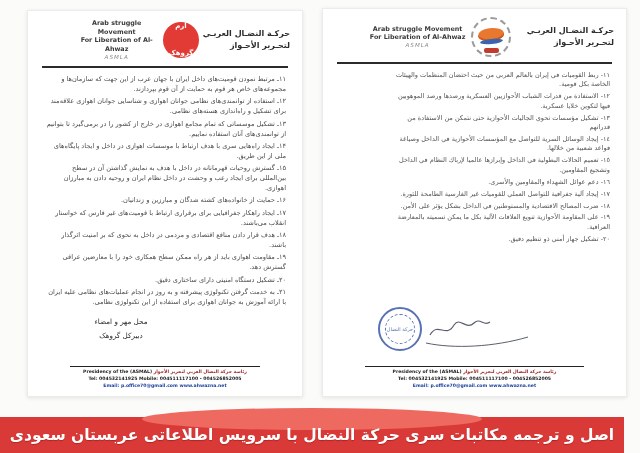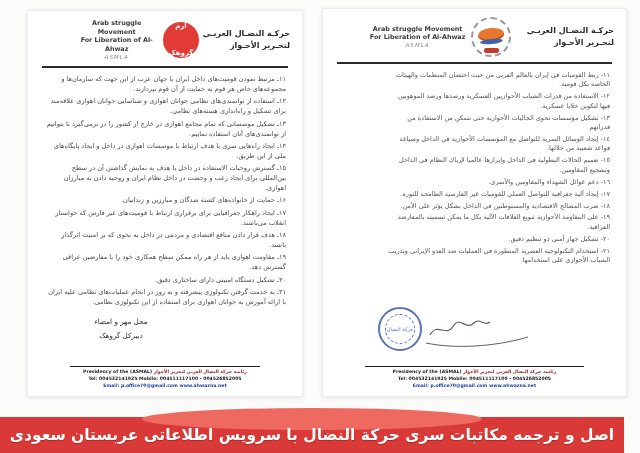--- a/index.html
+++ b/index.html
@@ -93,21 +93,21 @@
         <div>لتحـرير الأحـواز</div>
       </div>
     </div>
     <div class="rule"></div>
 
     <div class="body">
         <p class="item">۱۱ـ مرتبط نمودن قومیت‌های داخل ایران با جهان عرب از این جهت که سازمان‌ها و مجموعه‌های خاص هر قوم به حمایت از آن قوم بپردازند.</p>
         <p class="item">۱۲ـ استفاده از توانمندی‌های نظامی جوانان اهوازی و شناسایی جوانان اهوازی علاقه‌مند برای تشکیل و راه‌اندازی هسته‌های نظامی.</p>
         <p class="item">۱۳ـ تشکیل موسساتی که تمام مجامع اهوازی در خارج از کشور را در برمی‌گیرد تا بتوانیم از توانمندی‌های آنان استفاده نماییم.</p>
         <p class="item">۱۴ـ ایجاد راه‌هایی سری با هدف ارتباط با موسسات اهوازی در داخل و ایجاد پایگاه‌های ملی از این طریق.</p>
-        <p class="item">۱۵ـ گسترش روحیات الاستفادة در داخل با هدف به نمایش گذاشتن آن در سطح بین‌المللی برای ایجاد رعب و وحشت در داخل نظام ایران و روحیه دادن به مبارزان اهوازی.</p>
+        <p class="item">۱۵ـ گسترش روحیات قهرمانانه در داخل با هدف به نمایش گذاشتن آن در سطح بین‌المللی برای ایجاد رعب و وحشت در داخل نظام ایران و روحیه دادن به مبارزان اهوازی.</p>
         <p class="item">۱۶ـ حمایت از خانواده‌های کشته شدگان و مبارزین و زندانیان.</p>
         <p class="item">۱۷ـ ایجاد راهکار جغرافیایی برای برقراری ارتباط با قومیت‌های غیر فارس که خواستار انقلاب می‌باشند.</p>
         <p class="item">۱۸ـ هدف قرار دادن منافع اقتصادی و مردمی در داخل به نحوی که بر امنیت اثرگذار باشند.</p>
         <p class="item">۱۹ـ مقاومت اهوازی باید از هر راه ممکن سطح همکاری خود را با معارضین عراقی گسترش دهد.</p>
         <p class="item">۲۰ـ تشکیل دستگاه امنیتی دارای ساختاری دقیق.</p>
         <p class="item">۲۱ـ به خدمت گرفتن تکنولوژی پیشرفته و به روز در انجام عملیات‌های نظامی علیه ایران با ارائه آموزش به جوانان اهوازی برای استفاده از این تکنولوژی نظامی.</p>
       </div>
 
     <div class="sig-block">
       <div>محل مهر و امضاء</div>
@@ -150,21 +150,20 @@
         <p class="item">١١- ربط القوميات في إيران بالعالم العربي من حيث احتضان المنظمات والهيئات الخاصة بكل قومية.</p>
         <p class="item">١٢- الاستفادة من قدرات الشباب الأحوازيين العسكرية ورصدها ورصد الموهوبين فيها لتكوين خلايا عسكرية.</p>
         <p class="item">١٣- تشكيل مؤسسات تحوي الجاليات الأحوازية حتى نتمكن من الاستفادة من قدراتهم</p>
         <p class="item">١٤- إيجاد الوسائل السرية للتواصل مع المؤسسات الأحوازية في الداخل وصياغة قواعد شعبية من خلالها.</p>
         <p class="item">١٥- تعميم الحالات البطولية في الداخل وإبرازها عالميا لإرباك النظام في الداخل وتشجيع المقاومين.</p>
         <p class="item">١٦- دعم عوائل الشهداء والمقاومين والأسرى.</p>
         <p class="item">١٧- إيجاد آلية جغرافية للتواصل العملي للقوميات غير الفارسية الطامحة للثورة.</p>
         <p class="item">١٨- ضرب المصالح الاقتصادية والمستوطنين في الداخل بشكل يؤثر على الأمن.</p>
         <p class="item">١٩- على المقاومة الأحوازية تنويع العلاقات الآلية بكل ما يمكن تسميته بالمعارضة العراقية.</p>
         <p class="item">٢٠- تشكيل جهاز أمني ذو تنظيم دقيق.</p>
-        <p class="item">٢١- استخدام التكنولوجية العصرية المتطورة في العمليات ضد العدو الإيراني وتدريب الشباب الأحوازي على استخدامها.</p>
       </div>
 
     <div class="stamp-zone">
       <div class="stamp">
         <div class="inner">حركة النضال</div>
       </div>
       <svg class="sig-svg" width="110" height="36" viewBox="0 0 110 36">
         <path d="M6 22 C14 8, 22 26, 30 12 C36 3, 42 18, 50 10 C56 4, 60 14, 66 9" fill="none" stroke="#5a5f6e" stroke-width="1.2"></path>
         <path d="M2 30 C30 36, 70 34, 104 24" fill="none" stroke="#5a5f6e" stroke-width="1"></path>
       </svg>

